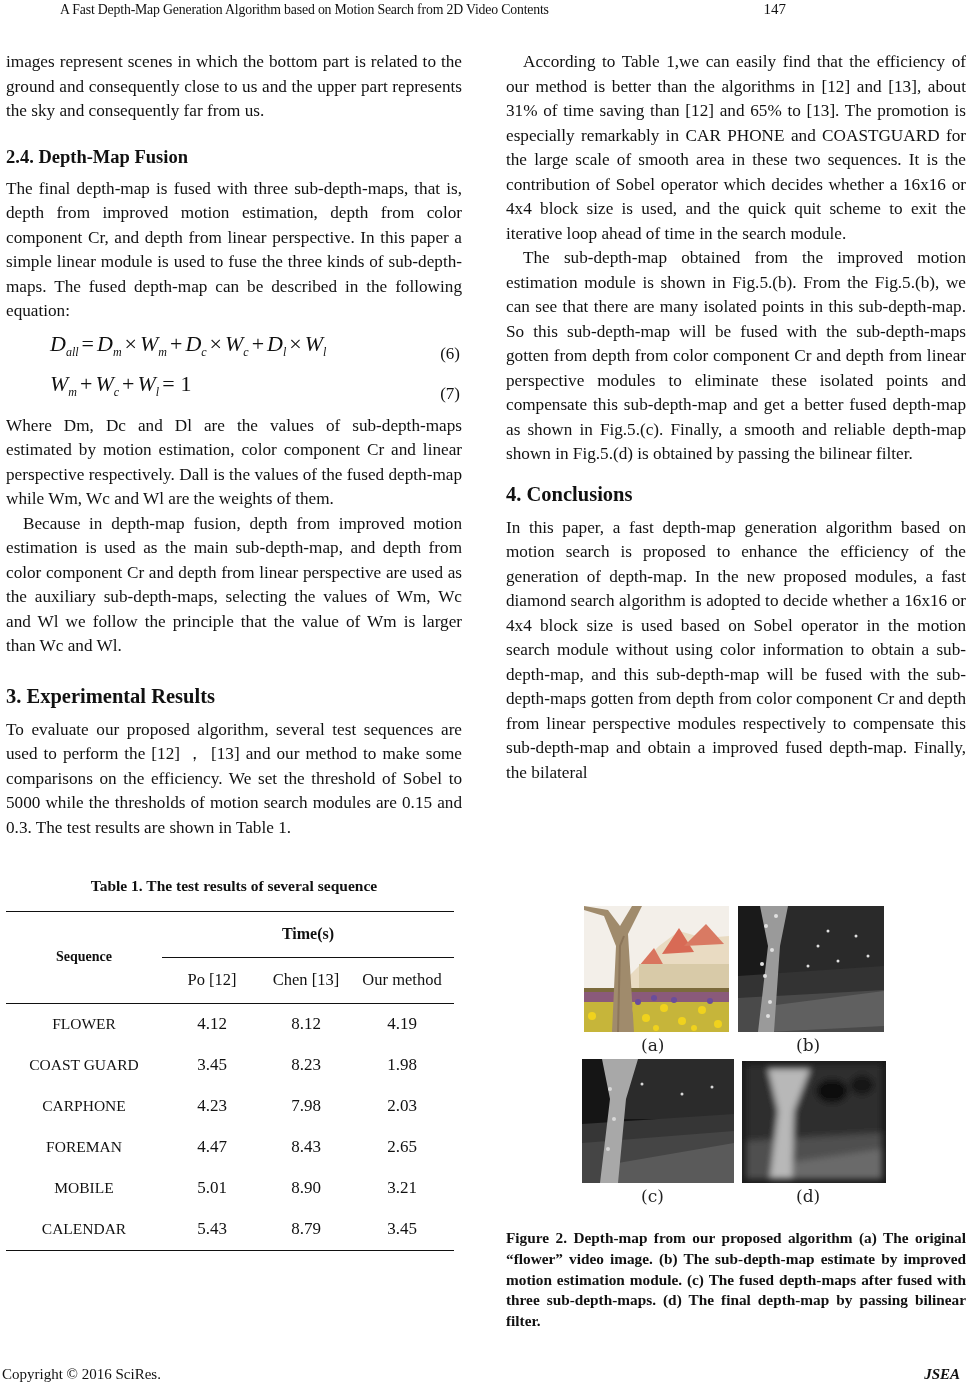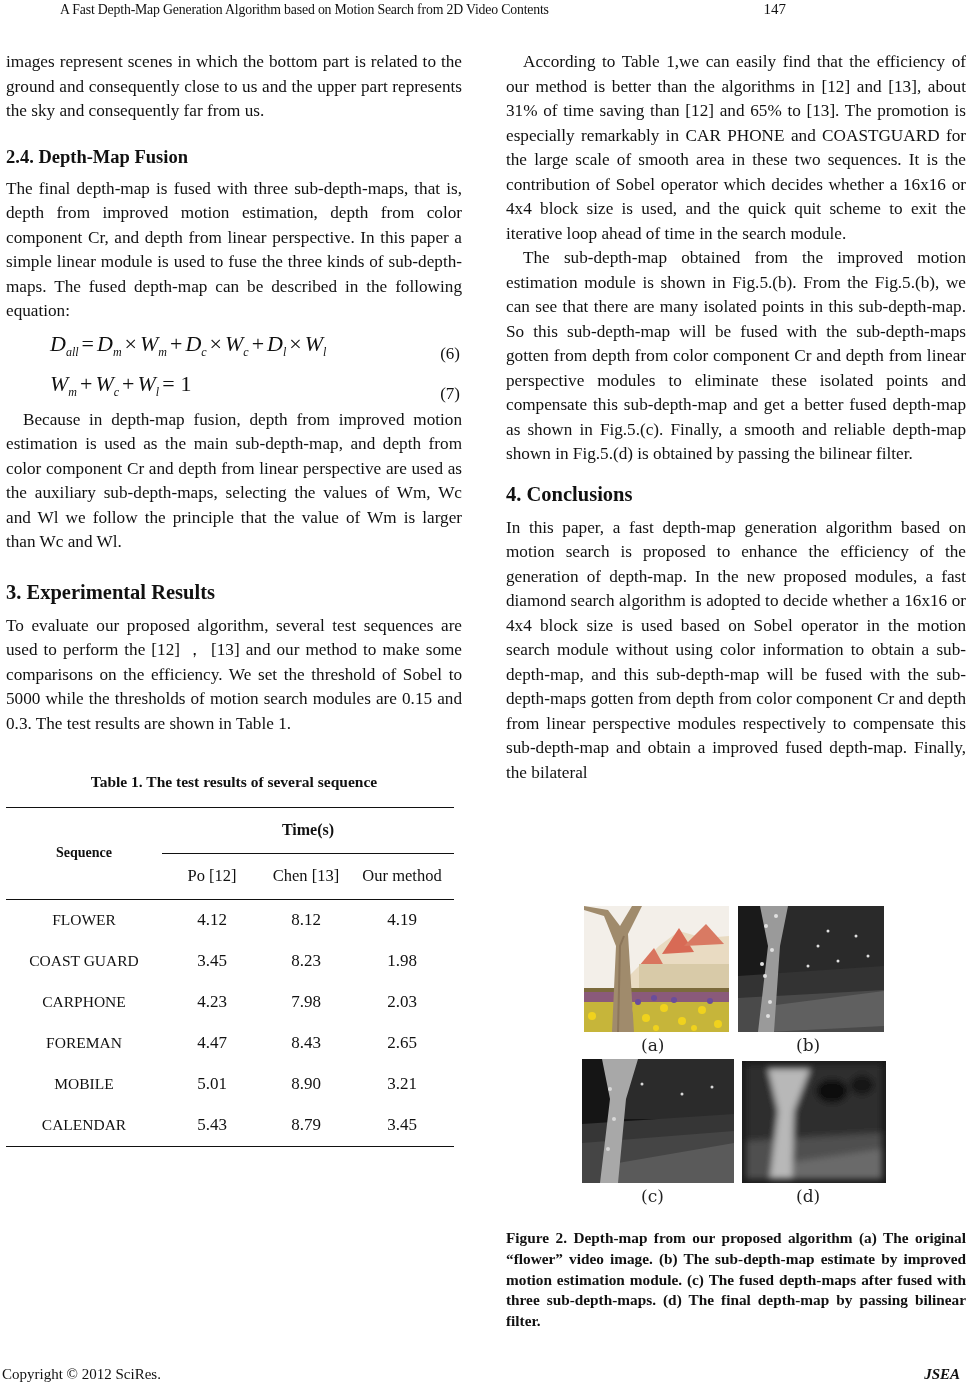--- a/index.html
+++ b/index.html
@@ -64,20 +64,21 @@
 
   <div class="eq" style="margin-top:4px;">
     <span class="expr"><span>D<sub>all</sub></span><span class="op">=</span><span>D<sub>m</sub></span><span class="op">×</span><span>W<sub>m</sub></span><span class="op">+</span><span>D<sub>c</sub></span><span class="op">×</span><span>W<sub>c</sub></span><span class="op">+</span><span>D<sub>l</sub></span><span class="op">×</span><span>W<sub>l</sub></span></span>
     <span class="num">(6)</span>
   </div>
   <div class="eq">
     <span class="expr"><span>W<sub>m</sub></span><span class="op">+</span><span>W<sub>c</sub></span><span class="op">+</span><span>W<sub>l</sub></span><span class="op">=</span><span class="op">1</span></span>
     <span class="num">(7)</span>
   </div>
 
+  <p class="para" style="margin-top:6px;">Where Dm, Dc and Dl are the values of sub-depth-maps estimated by motion estimation, color component Cr and linear perspective respectively. Dall   is the values of the fused depth-map while Wm, Wc and Wl are the weights of them.</p>
   <p class="para indent">Because in depth-map fusion, depth from improved motion estimation is used as the main sub-depth-map, and depth from color component Cr and depth from linear perspective are used as the auxiliary sub-depth-maps, selecting the values of Wm, Wc and Wl we follow the principle that the value of Wm   is larger than Wc and Wl.</p>
 
   <h2 class="sec">3. Experimental Results</h2>
   <p class="para">To evaluate our proposed algorithm, several test sequences are used to perform the [12] ， [13] and our method   to make some comparisons on the efficiency. We set the threshold of Sobel to 5000 while the thresholds of motion search modules are 0.15 and 0.3. The test results are shown in Table 1.</p>
 
   <div class="table-caption">Table 1.    The test results of several sequence</div>
   <table class="results">
     <tbody id="table-body">
       <tr class="top-rule">
           <td colspan="4"></td>
@@ -244,15 +245,15 @@
       </g>
     </svg>
   </div>
   <div class="panel-label" style="left:63px; top:284px;">(c)</div>
   <div class="panel-label" style="left:218px; top:284px;">(d)</div>
 </div>
 
 <div class="fig-caption">Figure 2. Depth-map from our proposed algorithm (a) The original “flower” video image. (b) The sub-depth-map estimate by improved motion estimation module. (c) The fused depth-maps after fused with three sub-depth-maps. (d) The final depth-map by passing bilinear filter.</div>
 
 <div class="footer">
-  <span class="copy">Copyright © 2012 SciRes.</span>
+  <span class="copy">Copyright © 2016 SciRes.</span>
   <span class="journal">JSEA</span>
 </div>
 
 </body></html>

